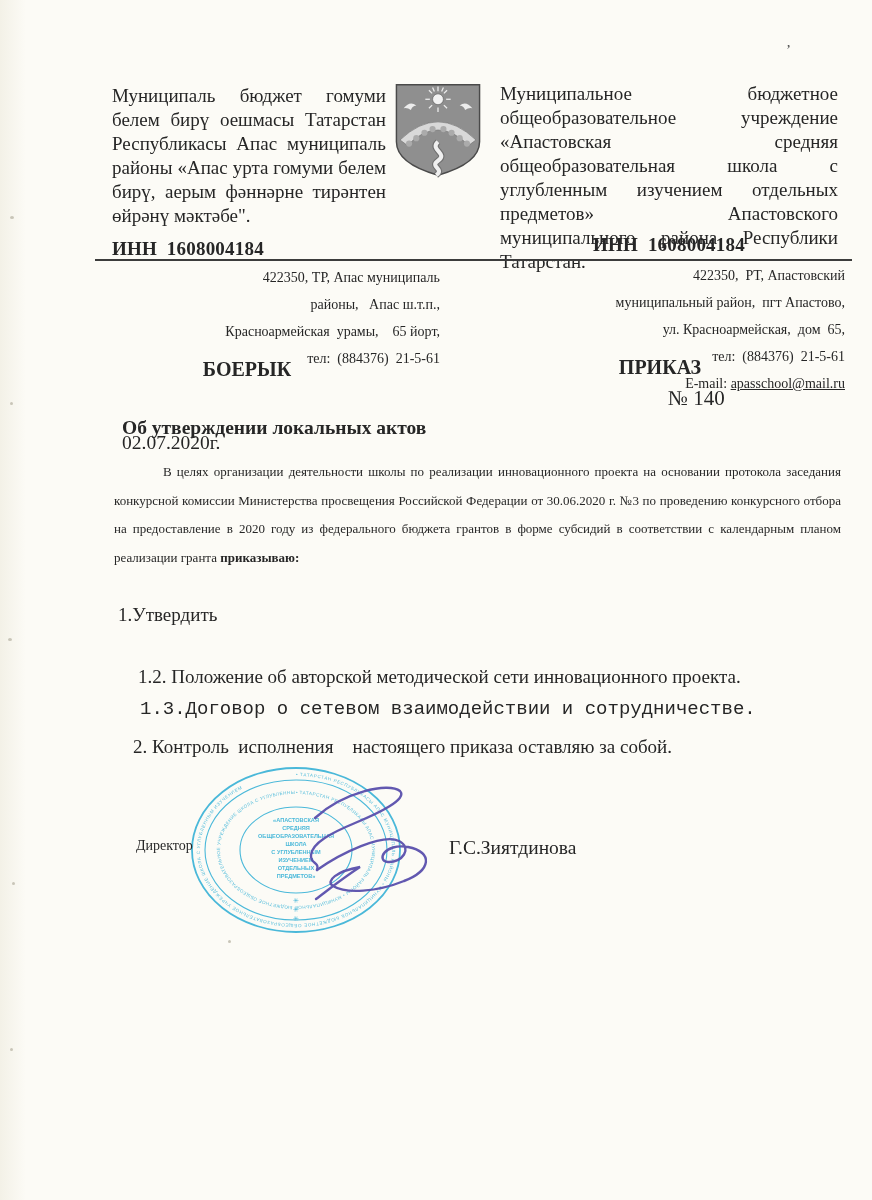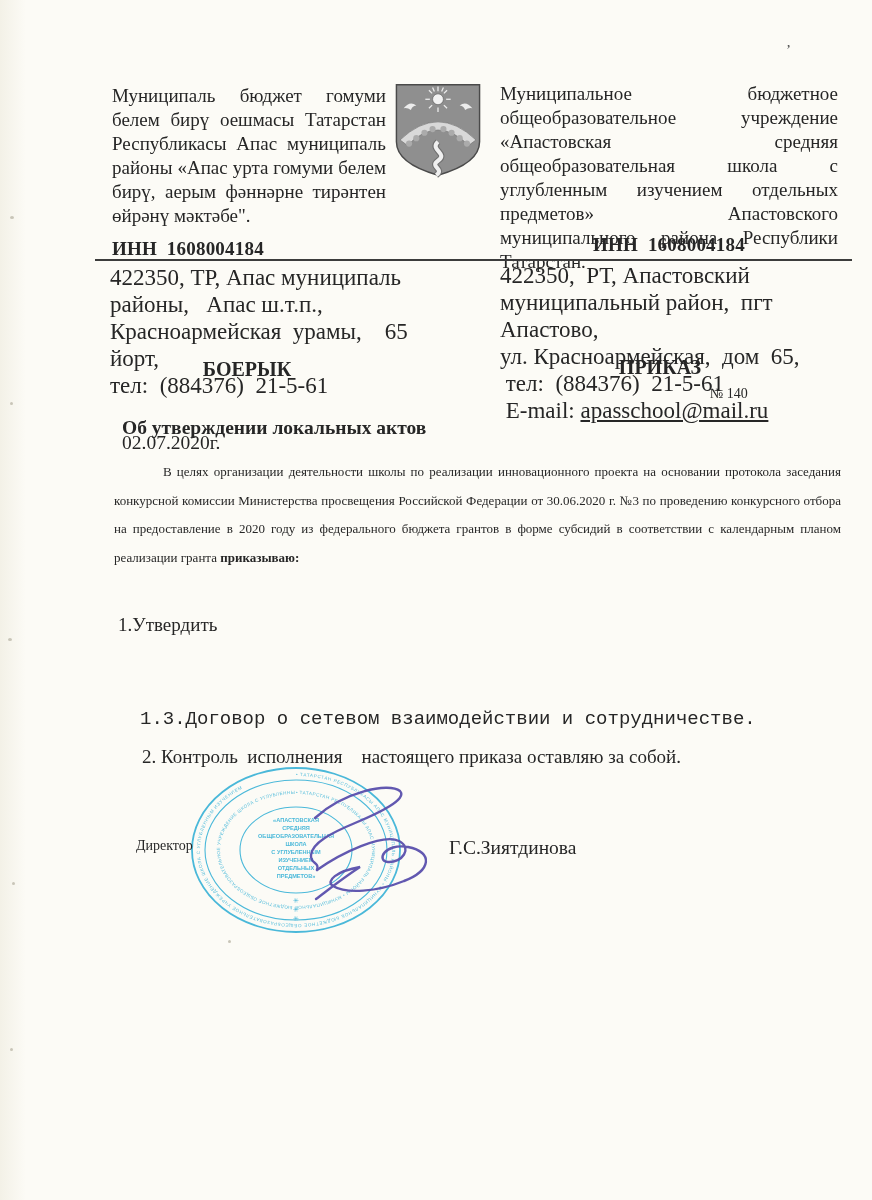--- a/index.html
+++ b/index.html
@@ -19,43 +19,43 @@
   }
   .abs{position:absolute;}
   .org{font-size:19px;line-height:24px;text-align:justify;}
   .org-left{left:112px;top:84px;width:274px;}
   .org-right{left:500px;top:82px;width:338px;}
   .arms{left:391px;top:80px;width:94px;height:100px;}
   .inn{font-weight:bold;font-size:19px;white-space:pre-wrap;letter-spacing:.2px;}
   .inn-left{left:112px;top:238px;}
   .inn-right{left:500px;top:234px;width:338px;text-align:center;}
   .rule{left:95px;top:259px;width:757px;height:2px;background:#3c3c3c;}
-  .addr{font-size:23px;line-height:27px;}
+  .addr{font-size:14px;line-height:27px;text-align:right;}
   .addr div{white-space:pre-wrap;}
   .addr-left{left:110px;top:264px;width:330px;}
   .addr-right{left:500px;top:262px;width:345px;}
   .email{text-decoration:underline;}
   .doc-title{font-weight:bold;font-size:20px;text-align:center;}
   .title-left{left:112px;top:358px;width:270px;}
   .title-right{left:500px;top:356px;width:320px;}
   .date{left:122px;top:390px;font-size:19.5px;margin-top:42px;}
-  .number{left:710px;top:386px;font-size:14px;}
+  .number{left:668px;top:386px;font-size:21px;}
   .subject{left:122px;top:417px;font-size:19.5px;font-weight:bold;}
   .body-par{
     left:96px;top:458px;width:727px;
     font-size:13px;line-height:28.6px;
     text-align:justify;text-indent:49px;margin-left:18px;
   }
   .body-par b{font-weight:bold;}
-  .list-item{font-size:19px;white-space:pre-wrap;margin-top:10px;}
+  .list-item{font-size:19px;white-space:pre-wrap;}
   .it0{left:118px;top:604px;}
   .it1{left:140px;top:636px;}
   .it2{left:138px;top:666px;}
   .it3{left:140px;top:698px;font-family:Liberation Mono, monospace;}
-  .it4{left:142px;top:736px;}
+  .it4{left:133px;top:736px;}
   .sig-role{left:136px;top:838px;font-size:14px;}
   .sig-name{left:449px;top:837px;font-size:19.5px;}
   .stamp{left:188px;top:764px;width:216px;height:172px;opacity:.92;}
   .autograph{left:283px;top:770px;width:190px;height:138px;}
   .speck{position:absolute;border-radius:50%;background:#c8c5b8;}
   .tick{left:786px;top:42px;font-size:15px;color:#4a4a4a;}
 </style>
 </head>
 <body>
 
@@ -127,20 +127,21 @@
   <div class="abs doc-title title-left">БОЕРЫК</div>
 
   <div class="abs date">02.07.2020г.</div>
   <div class="abs number">№ 140</div>
 
   <div class="abs subject">Об утверждении локальных актов</div>
 
   <div class="abs body-par"><span>В целях организации деятельности школы по реализации инновационного проекта на основании протокола заседания конкурсной комиссии Министерства просвещения Российской Федерации от 30.06.2020 г. №3 по проведению конкурсного отбора на предоставление в 2020 году из федерального бюджета грантов в форме субсидий в соответствии с календарным планом реализации гранта </span><b>приказываю:</b></div>
 
   <div class="abs list-item it0">1.Утвердить</div>
+  <div class="abs list-item it2">1.2. Положение об авторской методической сети инновационного проекта.</div>
   <div class="abs list-item it3">1.3.Договор о сетевом взаимодействии и сотрудничестве.</div>
   <div class="abs list-item it4">2. Контроль  исполнения    настоящего приказа оставляю за собой.</div>
 
   <svg class="abs stamp" viewBox="0 0 216 172">
     <defs>
       <path id="ringOuterText" d="M108 12 a 96 74 0 1 1 -0.1 0"></path>
       <path id="ringInnerText" d="M108 30 a 76 56 0 1 1 -0.1 0"></path>
     </defs>
     <g fill="none" stroke="#3bb3d7">
       <ellipse cx="108" cy="86" rx="104" ry="82" stroke-width="1.8"></ellipse>

